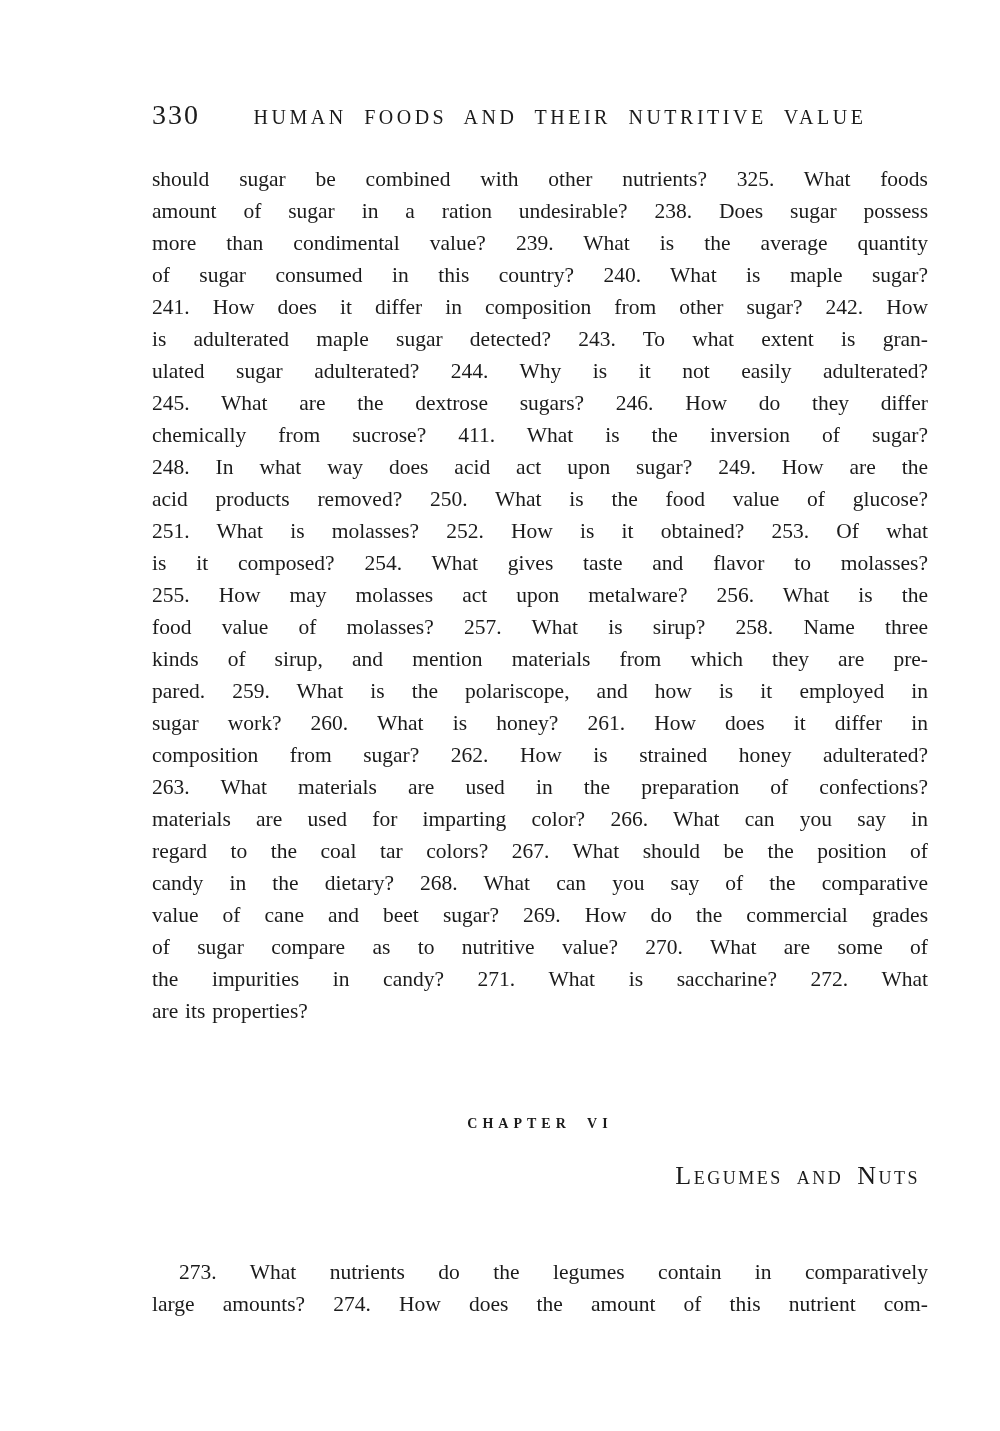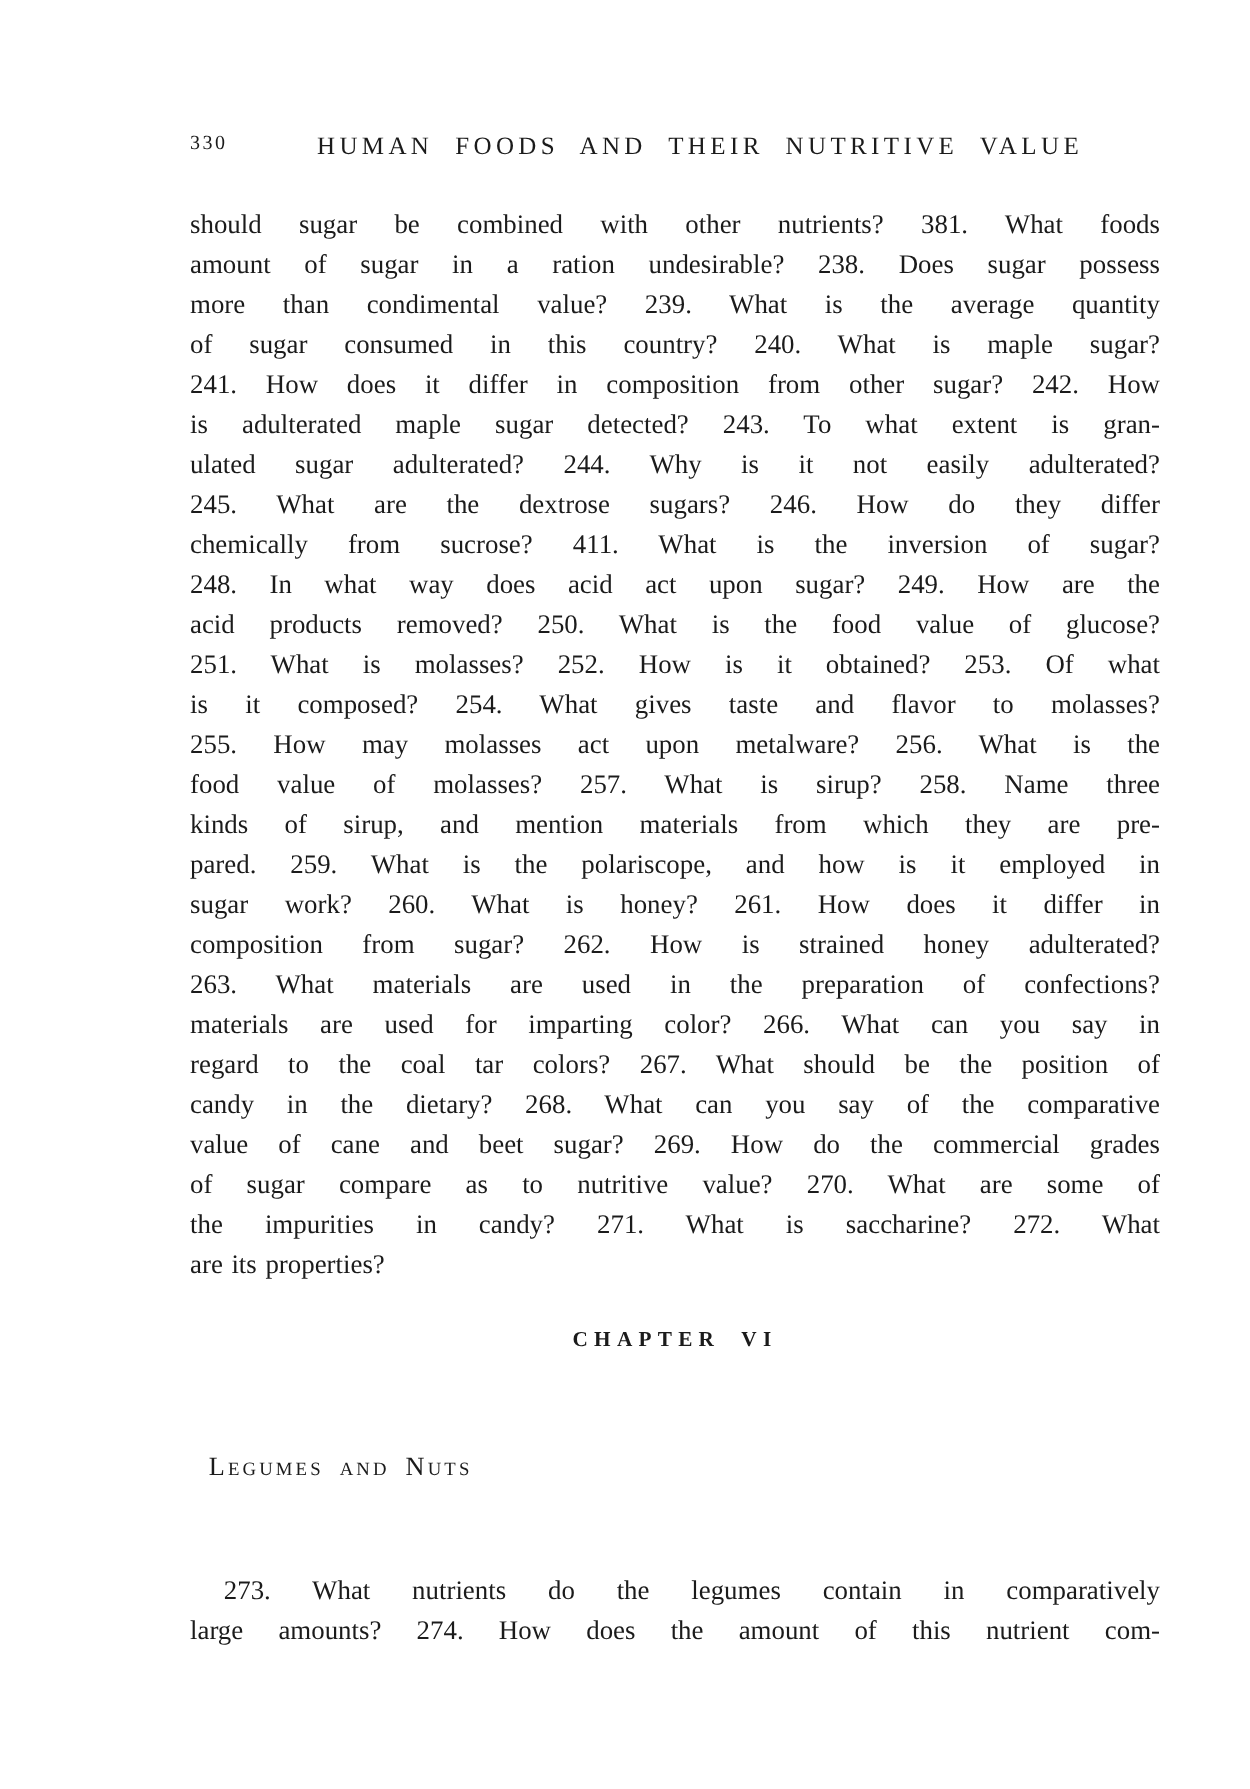--- a/index.html
+++ b/index.html
@@ -20,21 +20,21 @@
     position: absolute;
     left: 152px;
     top: 103px;
     width: 776px;
     line-height: 28px;
   }
   .page-number {
     position: absolute;
     left: 0;
     top: -2px;
-    font-size: 16px;
+    font-size: 28px;
     letter-spacing: 2px;
   }
   .running-title {
     display: block;
     text-align: center;
     font-size: 20px;
     letter-spacing: 3.5px;
     word-spacing: 9px;
     padding-left: 40px;
   }
@@ -55,52 +55,52 @@
   }
   #para1 .tline:last-child {
     text-align-last: left;
   }
   #para2 .tline:first-child {
     text-indent: 27px;
   }
   .chapter-heading {
     position: absolute;
     left: 152px;
-    top: 1062px;
+    top: 1116px;
     width: 776px;
     text-align: center;
-    font-size: 17px;
+    font-size: 14px;
     font-weight: bold;
     letter-spacing: 5px;
     word-spacing: 8px;
   }
   .section-heading {
     position: absolute;
-    left: 167px;
+    left: 144px;
     top: 1161px;
     width: 776px;
-    text-align: left;
-    font-size: 21px;
+    text-align: right;
+    font-size: 26px;
     font-variant: small-caps;
     letter-spacing: 2.5px;
     word-spacing: 5px;
   }
 </style>
 </head>
 <body>
 
 <div class="page">
 
   <div class="running-header">
     <span class="page-number">330</span>
     <span class="running-title">HUMAN FOODS AND THEIR NUTRITIVE VALUE</span>
   </div>
 
   <div class="para" id="para1">
-      <div class="tline">should sugar be combined with other nutrients? 381. What foods</div>
+      <div class="tline">should sugar be combined with other nutrients? 325. What foods</div>
       <div class="tline">amount of sugar in a ration undesirable? 238. Does sugar possess</div>
       <div class="tline">more than condimental value? 239. What is the average quantity</div>
       <div class="tline">of sugar consumed in this country? 240. What is maple sugar?</div>
       <div class="tline">241. How does it differ in composition from other sugar? 242. How</div>
       <div class="tline">is adulterated maple sugar detected? 243. To what extent is gran-</div>
       <div class="tline">ulated sugar adulterated? 244. Why is it not easily adulterated?</div>
       <div class="tline">245. What are the dextrose sugars? 246. How do they differ</div>
       <div class="tline">chemically from sucrose? 411. What is the inversion of sugar?</div>
       <div class="tline">248. In what way does acid act upon sugar? 249. How are the</div>
       <div class="tline">acid products removed? 250. What is the food value of glucose?</div>

